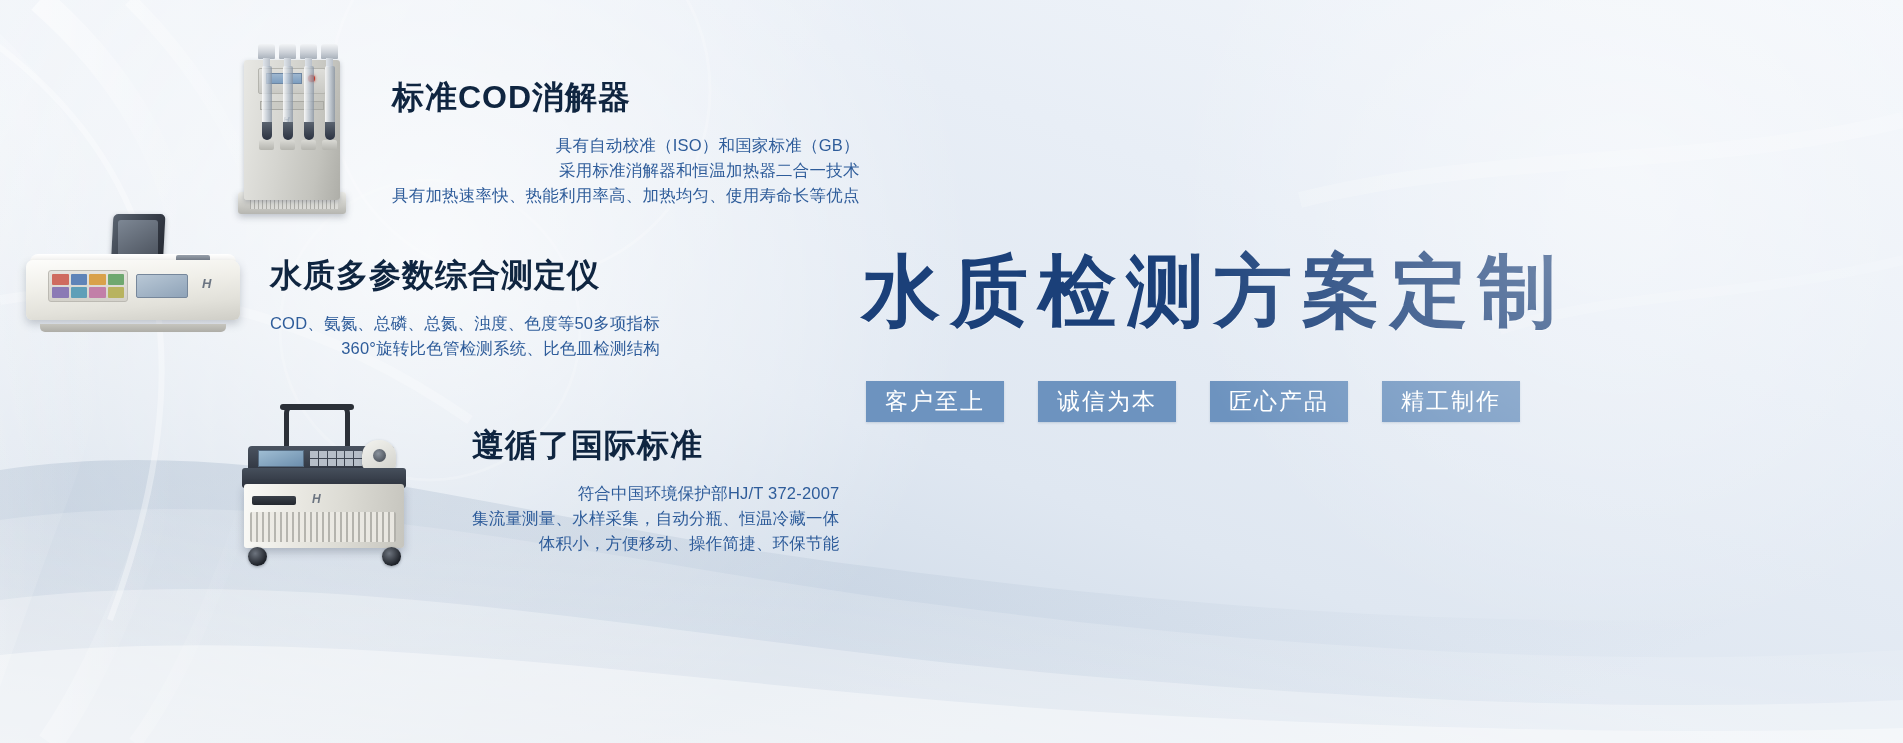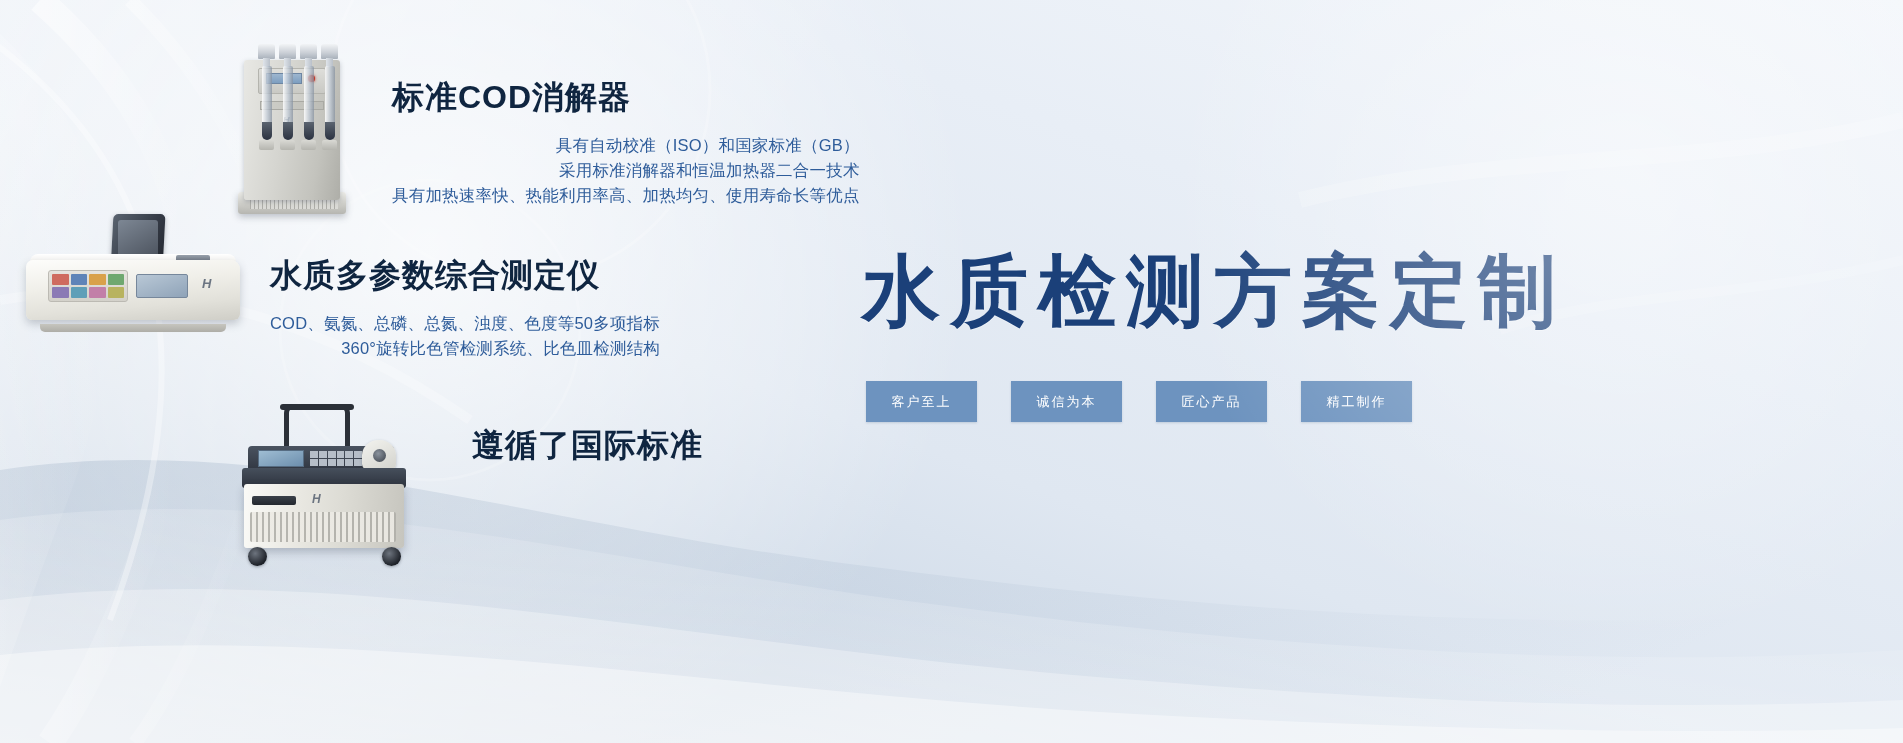--- a/index.html
+++ b/index.html
@@ -72,24 +72,24 @@
     letter-spacing:10px;
     white-space:nowrap;
     text-shadow:0 1px 0 rgba(255,255,255,.35);
   }
   
   #badges{
     position:absolute; left:866px; top:381px;
     display:flex; gap:34px;
   }
   .badge{
-    width:111px; height:41px;
+    width:138px; height:41px;
     background:#6d93bf;
     color:#ffffff;
-    font-size:13px; letter-spacing:2px;
+    font-size:23px; letter-spacing:2px;
     display:flex; align-items:center; justify-content:center;
     white-space:nowrap;
     box-shadow:0 1px 2px rgba(40,70,110,.18);
     font-family:Liberation Serif, serif;
   }
 
   
 
   
   .cod{ width:112px; height:172px; position:relative; }
@@ -448,20 +448,25 @@
         <div class="body"></div>
         <div class="door"></div>
         <div class="logo2">H</div>
         <div class="grill"></div>
         <div class="wheel w1"></div>
         <div class="wheel w2"></div>
       </div>
     </div>
     <div class="prod-text">
       <div class="prod-title">遵循了国际标准</div>
+      <div class="prod-desc">
+        <div>符合中国环境保护部HJ/T 372-2007</div>
+        <div>集流量测量、水样采集，自动分瓶、恒温冷藏一体</div>
+        <div>体积小，方便移动、操作简捷、环保节能</div>
+      </div>
     </div>
   </div>
 
   <div id="headline">水质检测方案定制</div>
 
   <div id="badges">
     <div class="badge">客户至上</div>
     <div class="badge">诚信为本</div>
     <div class="badge">匠心产品</div>
     <div class="badge">精工制作</div>

